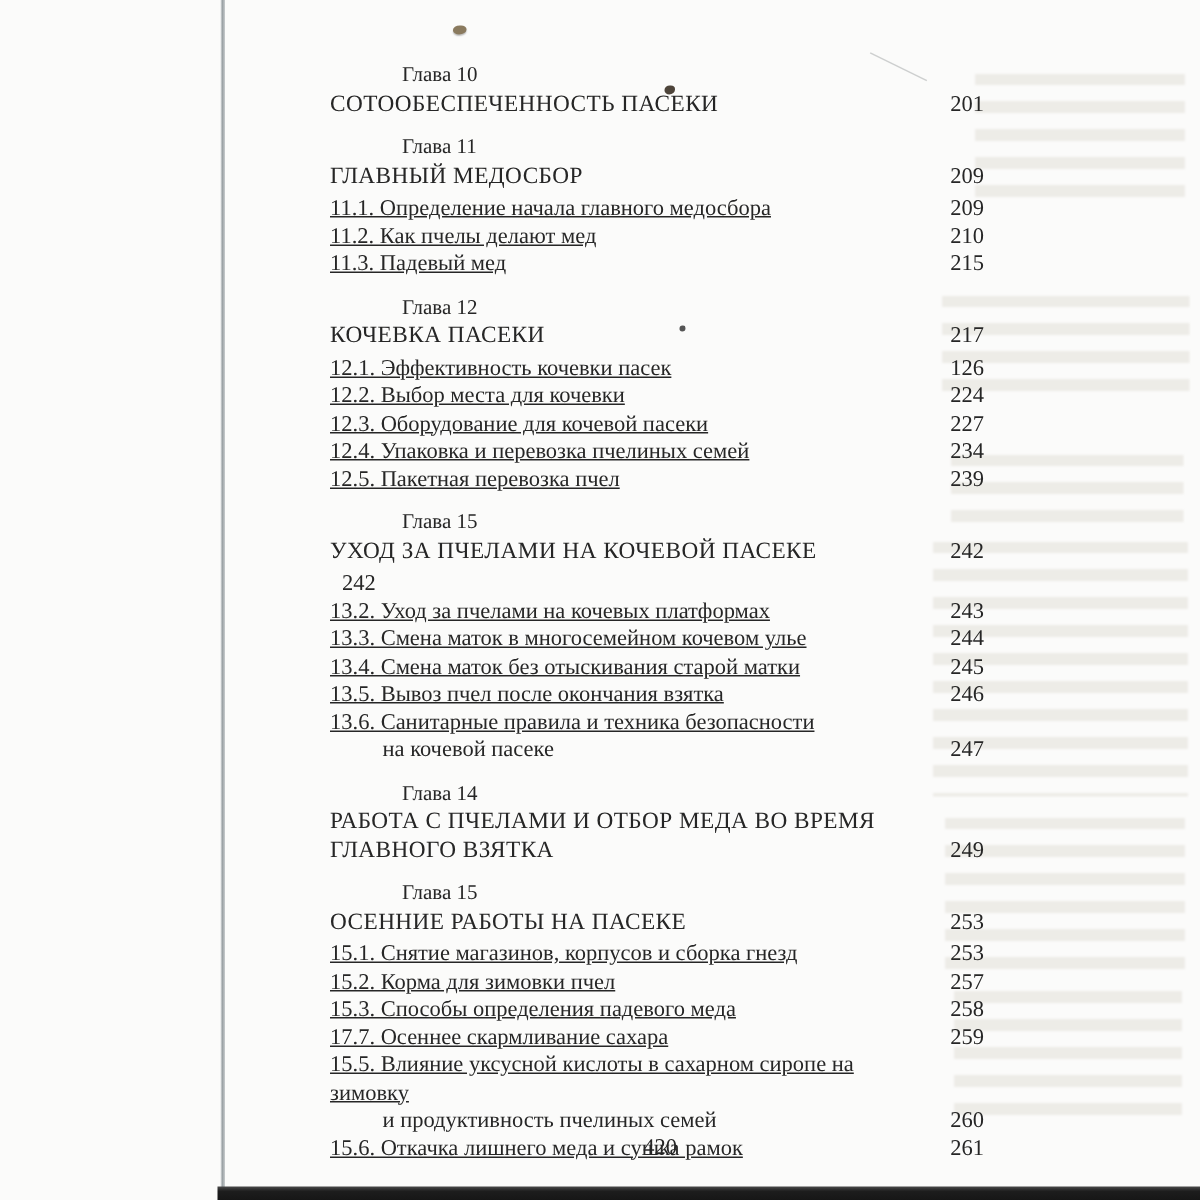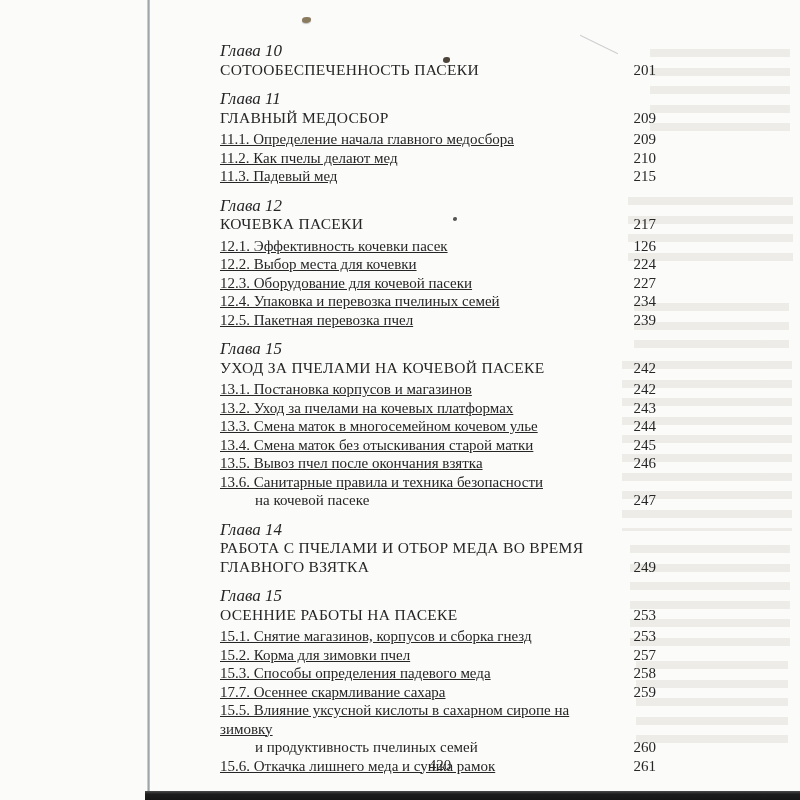--- a/index.html
+++ b/index.html
@@ -27,21 +27,21 @@
     position:absolute;left:145px;right:0;top:791px;height:9px;
     background:linear-gradient(to bottom,#4a4a4a,#1d1d1d 35%,var(--book-edge));
   }
   
   .toc{
     position:absolute;left:220px;top:42px;width:436px;
     font-size:15px;line-height:18.5px;
   }
   .toc-section{margin-top:11px;}
   .toc-section:first-child{margin-top:0;}
-  .chapter-label{font-style:italic;font-size:17px;}
+  .chapter-label{font-size:14px;margin-left:48px;}
   .chapter-row,.entry-row{
     display:flex;justify-content:space-between;align-items:flex-end;
   }
   .chapter-title{
     font-size:15.5px;letter-spacing:.3px;max-width:395px;
   }
   .entries-group{margin-top:3px;}
   .entry-title{max-width:404px;text-decoration:underline;}
   .entry-line2{display:inline-block;margin-left:35px;}
   .page-num{white-space:nowrap;padding-left:8px;}
@@ -155,21 +155,20 @@
         </div>
       </div>
       <div class="toc-section">
         <div class="chapter-label">Глава 15</div>
         <div class="chapter-row">
           <div class="chapter-title">УХОД ЗА ПЧЕЛАМИ НА КОЧЕВОЙ ПАСЕКЕ</div>
           <div class="page-num">242</div>
         </div>
         <div class="entries-group">
           <div class="entry-row">
-            <div class="entry-title">13.1. Постановка корпусов и магазинов</div>
             <div class="page-num">242</div>
           </div>
           <div class="entry-row">
             <div class="entry-title">13.2. Уход за пчелами на кочевых платформах</div>
             <div class="page-num">243</div>
           </div>
           <div class="entry-row">
             <div class="entry-title">13.3. Смена маток в многосемейном кочевом улье</div>
             <div class="page-num">244</div>
           </div>

